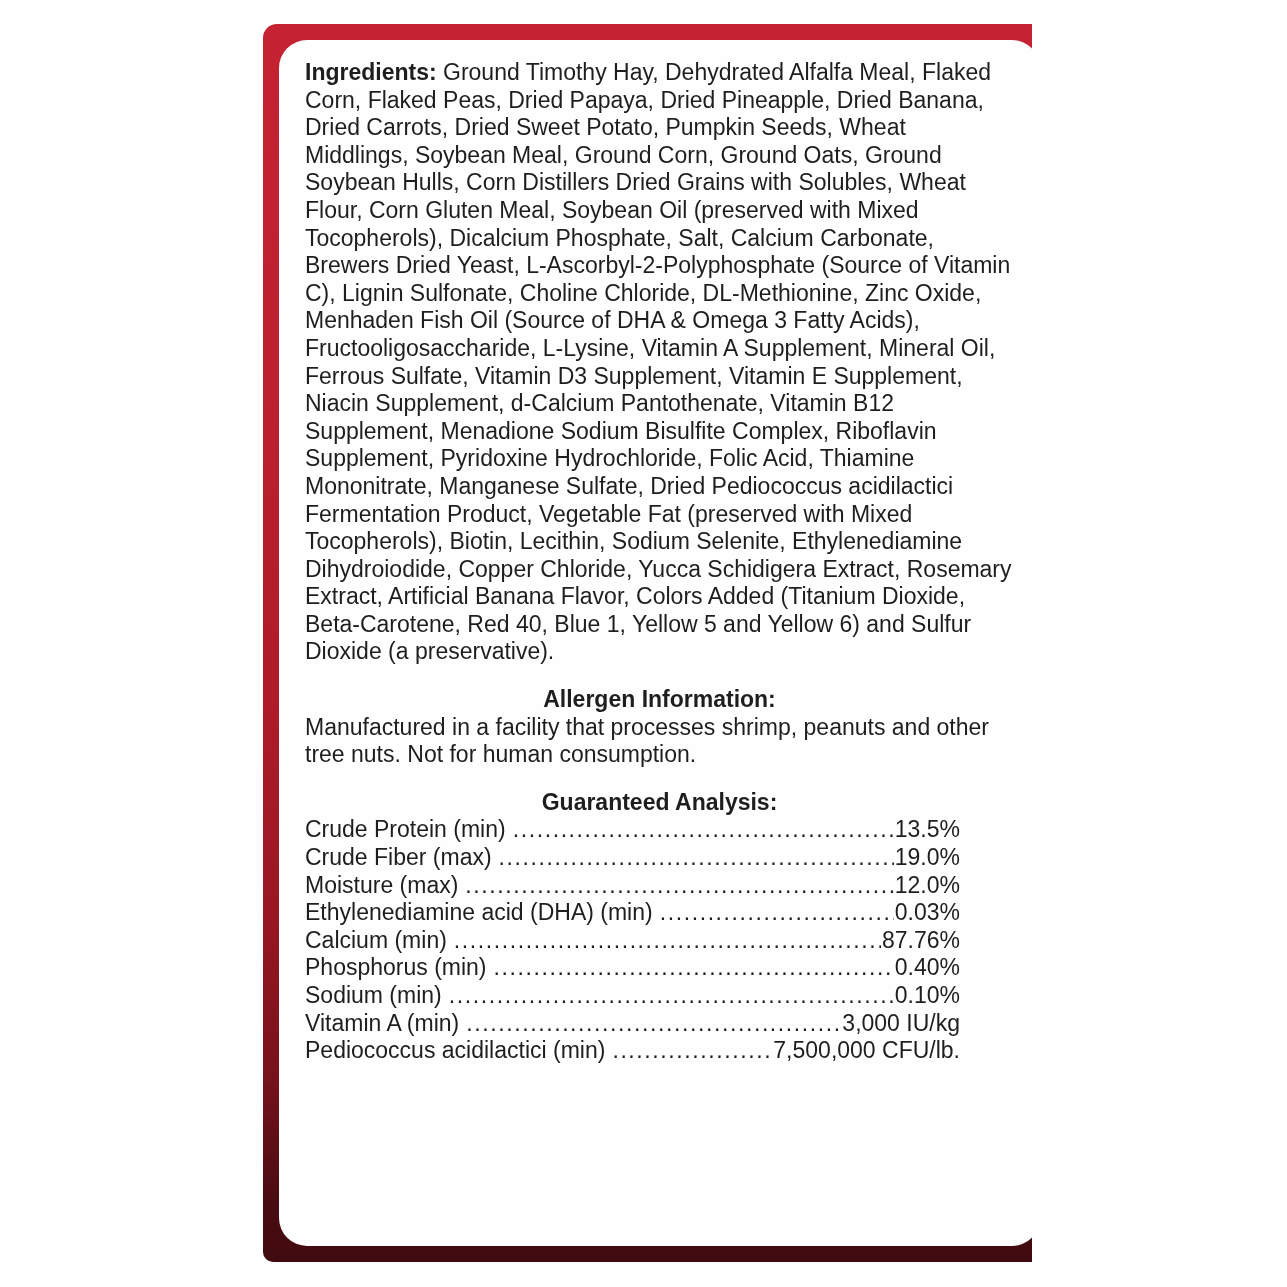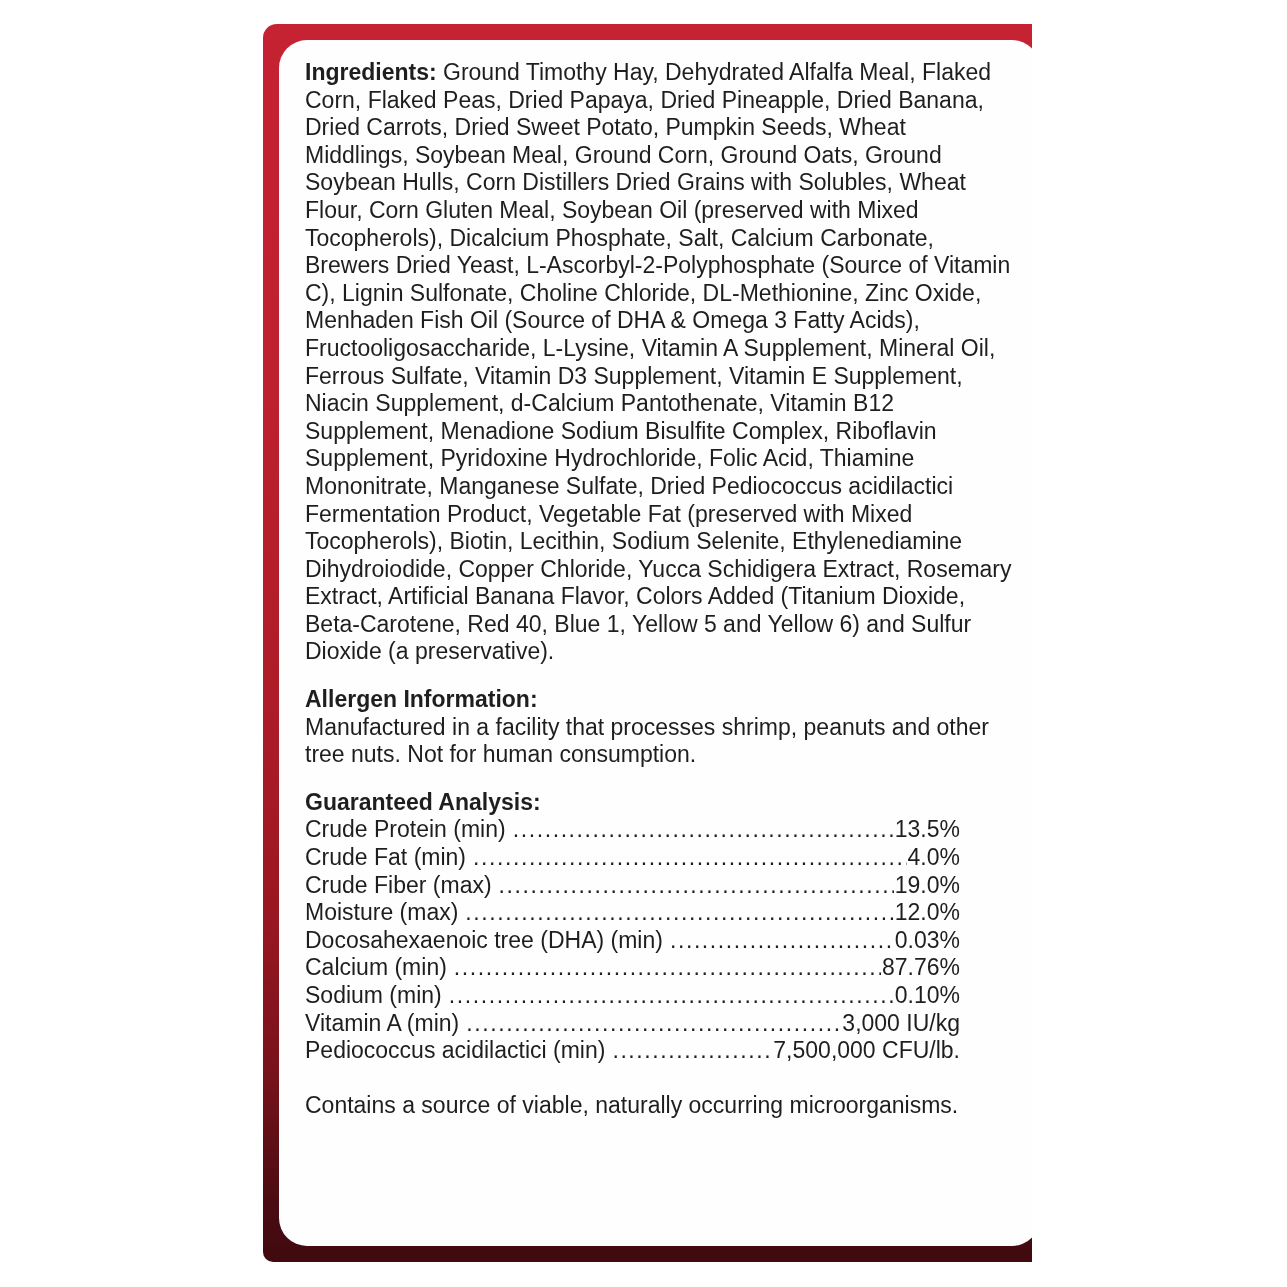--- a/index.html
+++ b/index.html
@@ -44,20 +44,21 @@
     color: #1e1e1e;
     font-size: 23px;
     line-height: 27.6px;
     overflow: hidden;
   }
   .card p { margin: 0; }
   .bold { font-weight: bold; }
   .section-heading {
     font-weight: bold;
     margin-top: 20px !important;
+    text-align: center;
   }
   .ga-rows {
     width: 655px;
     text-align: right;
   }
   .ga-row {
     display: flex;
     align-items: baseline;
   }
   .ga-label { white-space: nowrap; }
@@ -91,58 +92,57 @@
 
       <p class="section-heading">Guaranteed Analysis:</p>
 
       <div class="ga-rows">
         <div class="ga-row">
           <span class="ga-label">Crude Protein (min)</span>
           <span class="ga-dots"></span>
           <span class="ga-value">13.5%</span>
         </div>
         <div class="ga-row">
-          <span class="ga-label">Crude Fat (min)</span>
-          <span class="ga-dots"></span>
-          <span class="ga-value">4.0%</span>
-        </div>
-        <div class="ga-row">
           <span class="ga-label">Crude Fiber (max)</span>
           <span class="ga-dots"></span>
           <span class="ga-value">19.0%</span>
         </div>
         <div class="ga-row">
           <span class="ga-label">Moisture (max)</span>
           <span class="ga-dots"></span>
           <span class="ga-value">12.0%</span>
         </div>
         <div class="ga-row">
-          <span class="ga-label">Docosahexaenoic tree (DHA) (min)</span>
+          <span class="ga-label">Ethylenediamine acid (DHA) (min)</span>
           <span class="ga-dots"></span>
           <span class="ga-value">0.03%</span>
         </div>
         <div class="ga-row">
           <span class="ga-label">Calcium (min)</span>
           <span class="ga-dots"></span>
           <span class="ga-value">87.76%</span>
+        </div>
+        <div class="ga-row">
+          <span class="ga-label">Phosphorus (min)</span>
+          <span class="ga-dots"></span>
+          <span class="ga-value">0.40%</span>
         </div>
         <div class="ga-row">
           <span class="ga-label">Sodium (min)</span>
           <span class="ga-dots"></span>
           <span class="ga-value">0.10%</span>
         </div>
         <div class="ga-row">
           <span class="ga-label">Vitamin A (min)</span>
           <span class="ga-dots"></span>
           <span class="ga-value">3,000 IU/kg</span>
         </div>
         <div class="ga-row">
           <span class="ga-label">Pediococcus acidilactici (min)</span>
           <span class="ga-dots"></span>
           <span class="ga-value">7,500,000 CFU/lb.</span>
         </div>
       </div>
 
-      <p class="footer-note">Contains a source of viable, naturally occurring microorganisms.</p>
 
     </div>
   </div>
 </div>
 
 </body></html>

